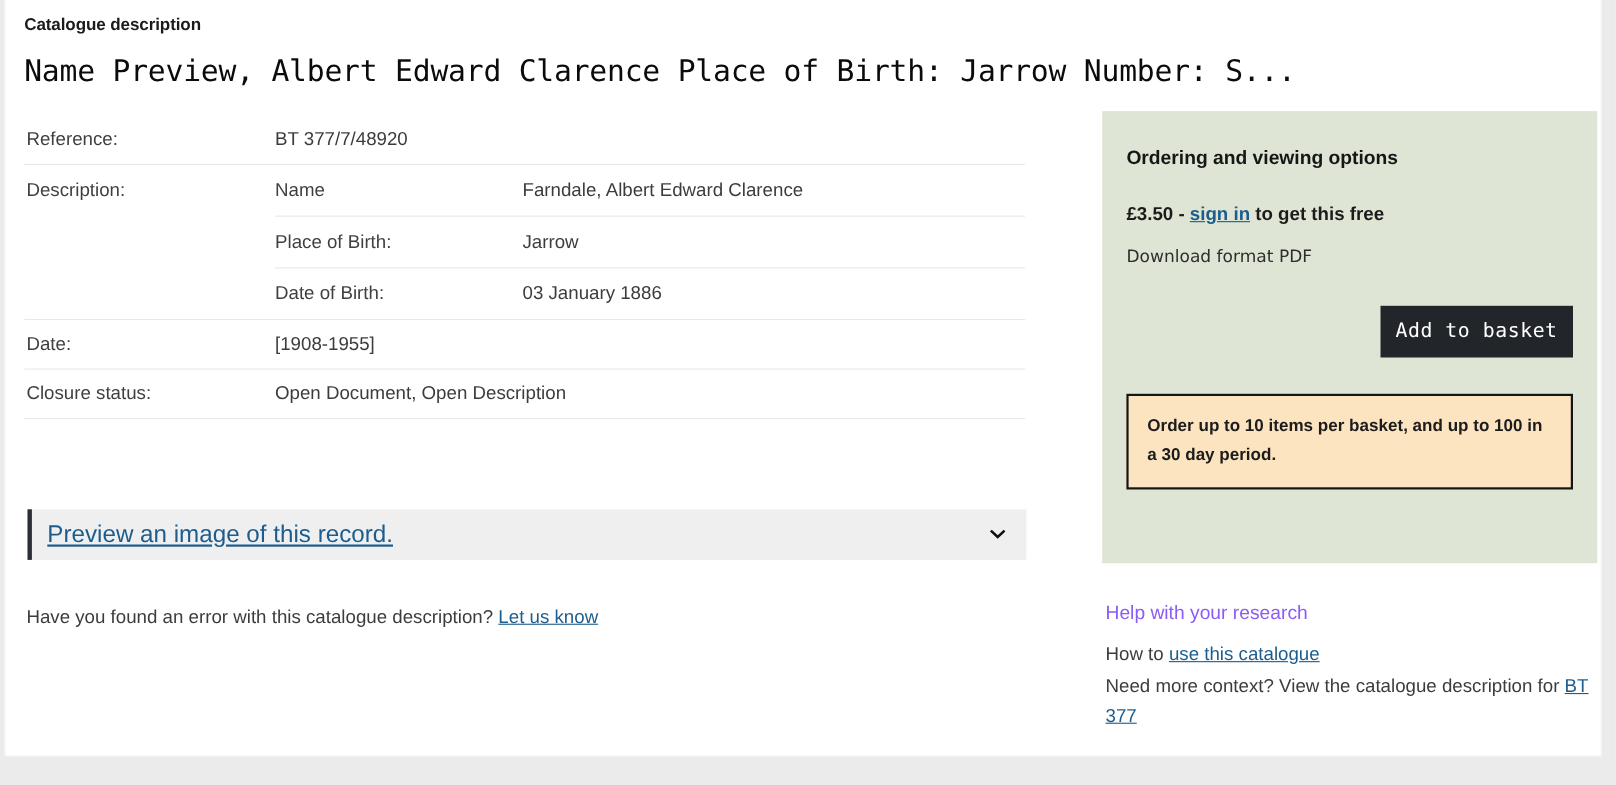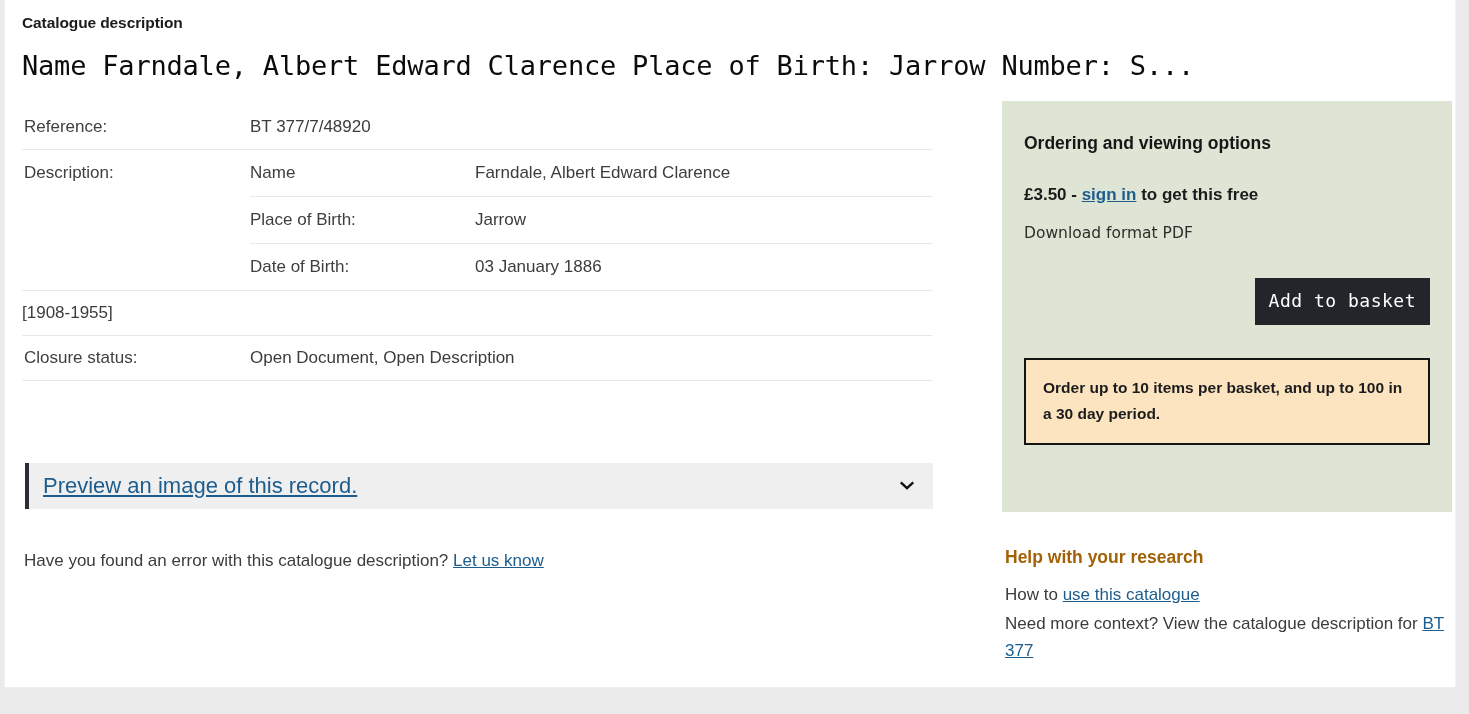--- a/index.html
+++ b/index.html
@@ -234,22 +234,22 @@
     color: #1c1c1c;
     line-height: 26px;
   }
 
   .help {
     margin-top: 33px;
     padding-left: 3px;
   }
   .help h2 {
     font-size: 17.5px;
-    font-weight: bold;
-    color: #a16207;
+    font-weight: normal;
+    color: #8b5cf6;
     margin: 0 0 12px 0;
     line-height: 24px;
   }
   .help p {
     margin: 0 0 2px 0;
     font-size: 17px;
     color: #3c3c3c;
     line-height: 27px;
     max-width: 444px;
   }
@@ -261,21 +261,21 @@
 </head>
 <body>
 
 <div class="page-shell">
   <div class="content">
 
     <div class="left-col">
 
       <div class="eyebrow">Catalogue description</div>
 
-      <h1 class="record-title">Name Farndale, Albert Edward Clarence Place of Birth: Jarrow Number: S...</h1>
+      <h1 class="record-title">Name Preview, Albert Edward Clarence Place of Birth: Jarrow Number: S...</h1>
 
       <div class="details">
 
         <div class="row">
           <div class="lbl">Reference:</div>
           <div class="val">BT 377/7/48920</div>
         </div>
 
         <div class="row-desc">
           <div class="lbl">Description:</div>
@@ -294,20 +294,21 @@
 
             <div class="desc-row">
               <div class="desc-key">Date of Birth:</div>
               <div class="desc-val">03 January 1886</div>
             </div>
 
           </div>
         </div>
 
         <div class="row">
+          <div class="lbl">Date:</div>
           <div class="val">[1908-1955]</div>
         </div>
 
         <div class="row">
           <div class="lbl">Closure status:</div>
           <div class="val">Open Document, Open Description</div>
         </div>
 
       </div>
     </div>

